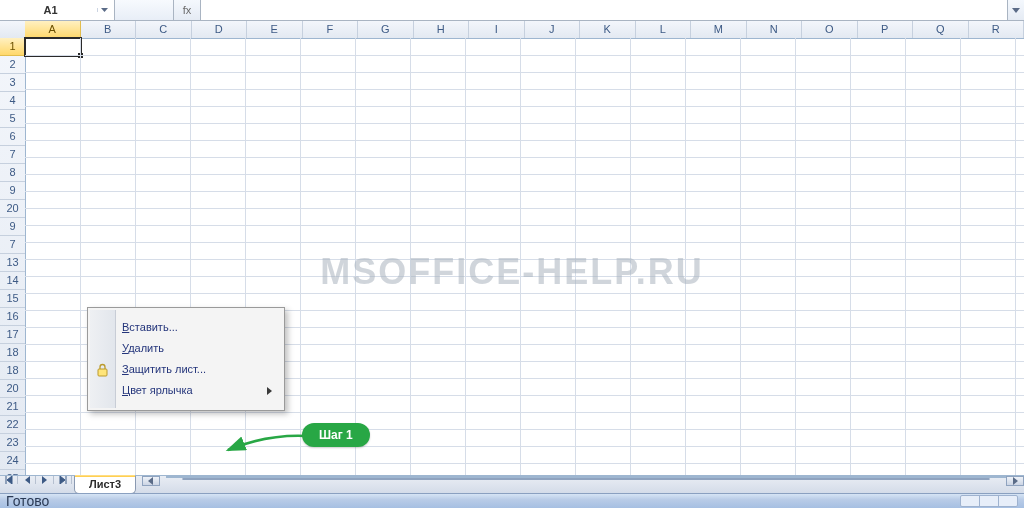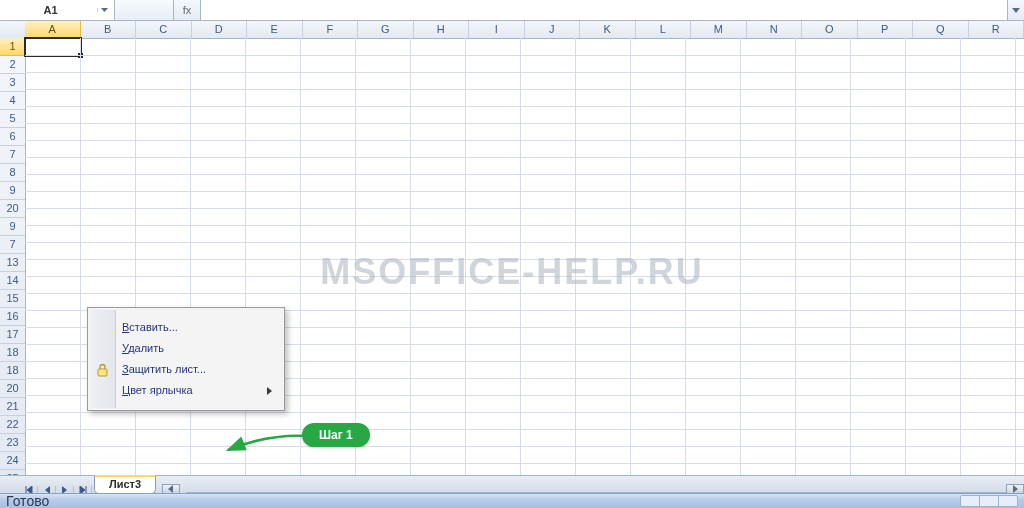--- a/index.html
+++ b/index.html
@@ -156,22 +156,21 @@
   }
   
   .tabs {
     position: absolute;
     bottom: 14px;
     left: 0; right: 0;
     height: 18px;
     background: linear-gradient(#e9edf4,#d3dbe8);
     border-top: 1px solid #9eb6d0;
     display: flex;
-    align-items: flex-end;
-    padding-left: 20px;
+    align-items: flex-start;
   }
   .tab-nav {
     display:flex;
   }
   .tab-nav span {
     width:17px;
     display:flex; align-items:center; justify-content:center;
     border-right:1px solid #b6c0d0;
     color:#3d5a85;
   }

